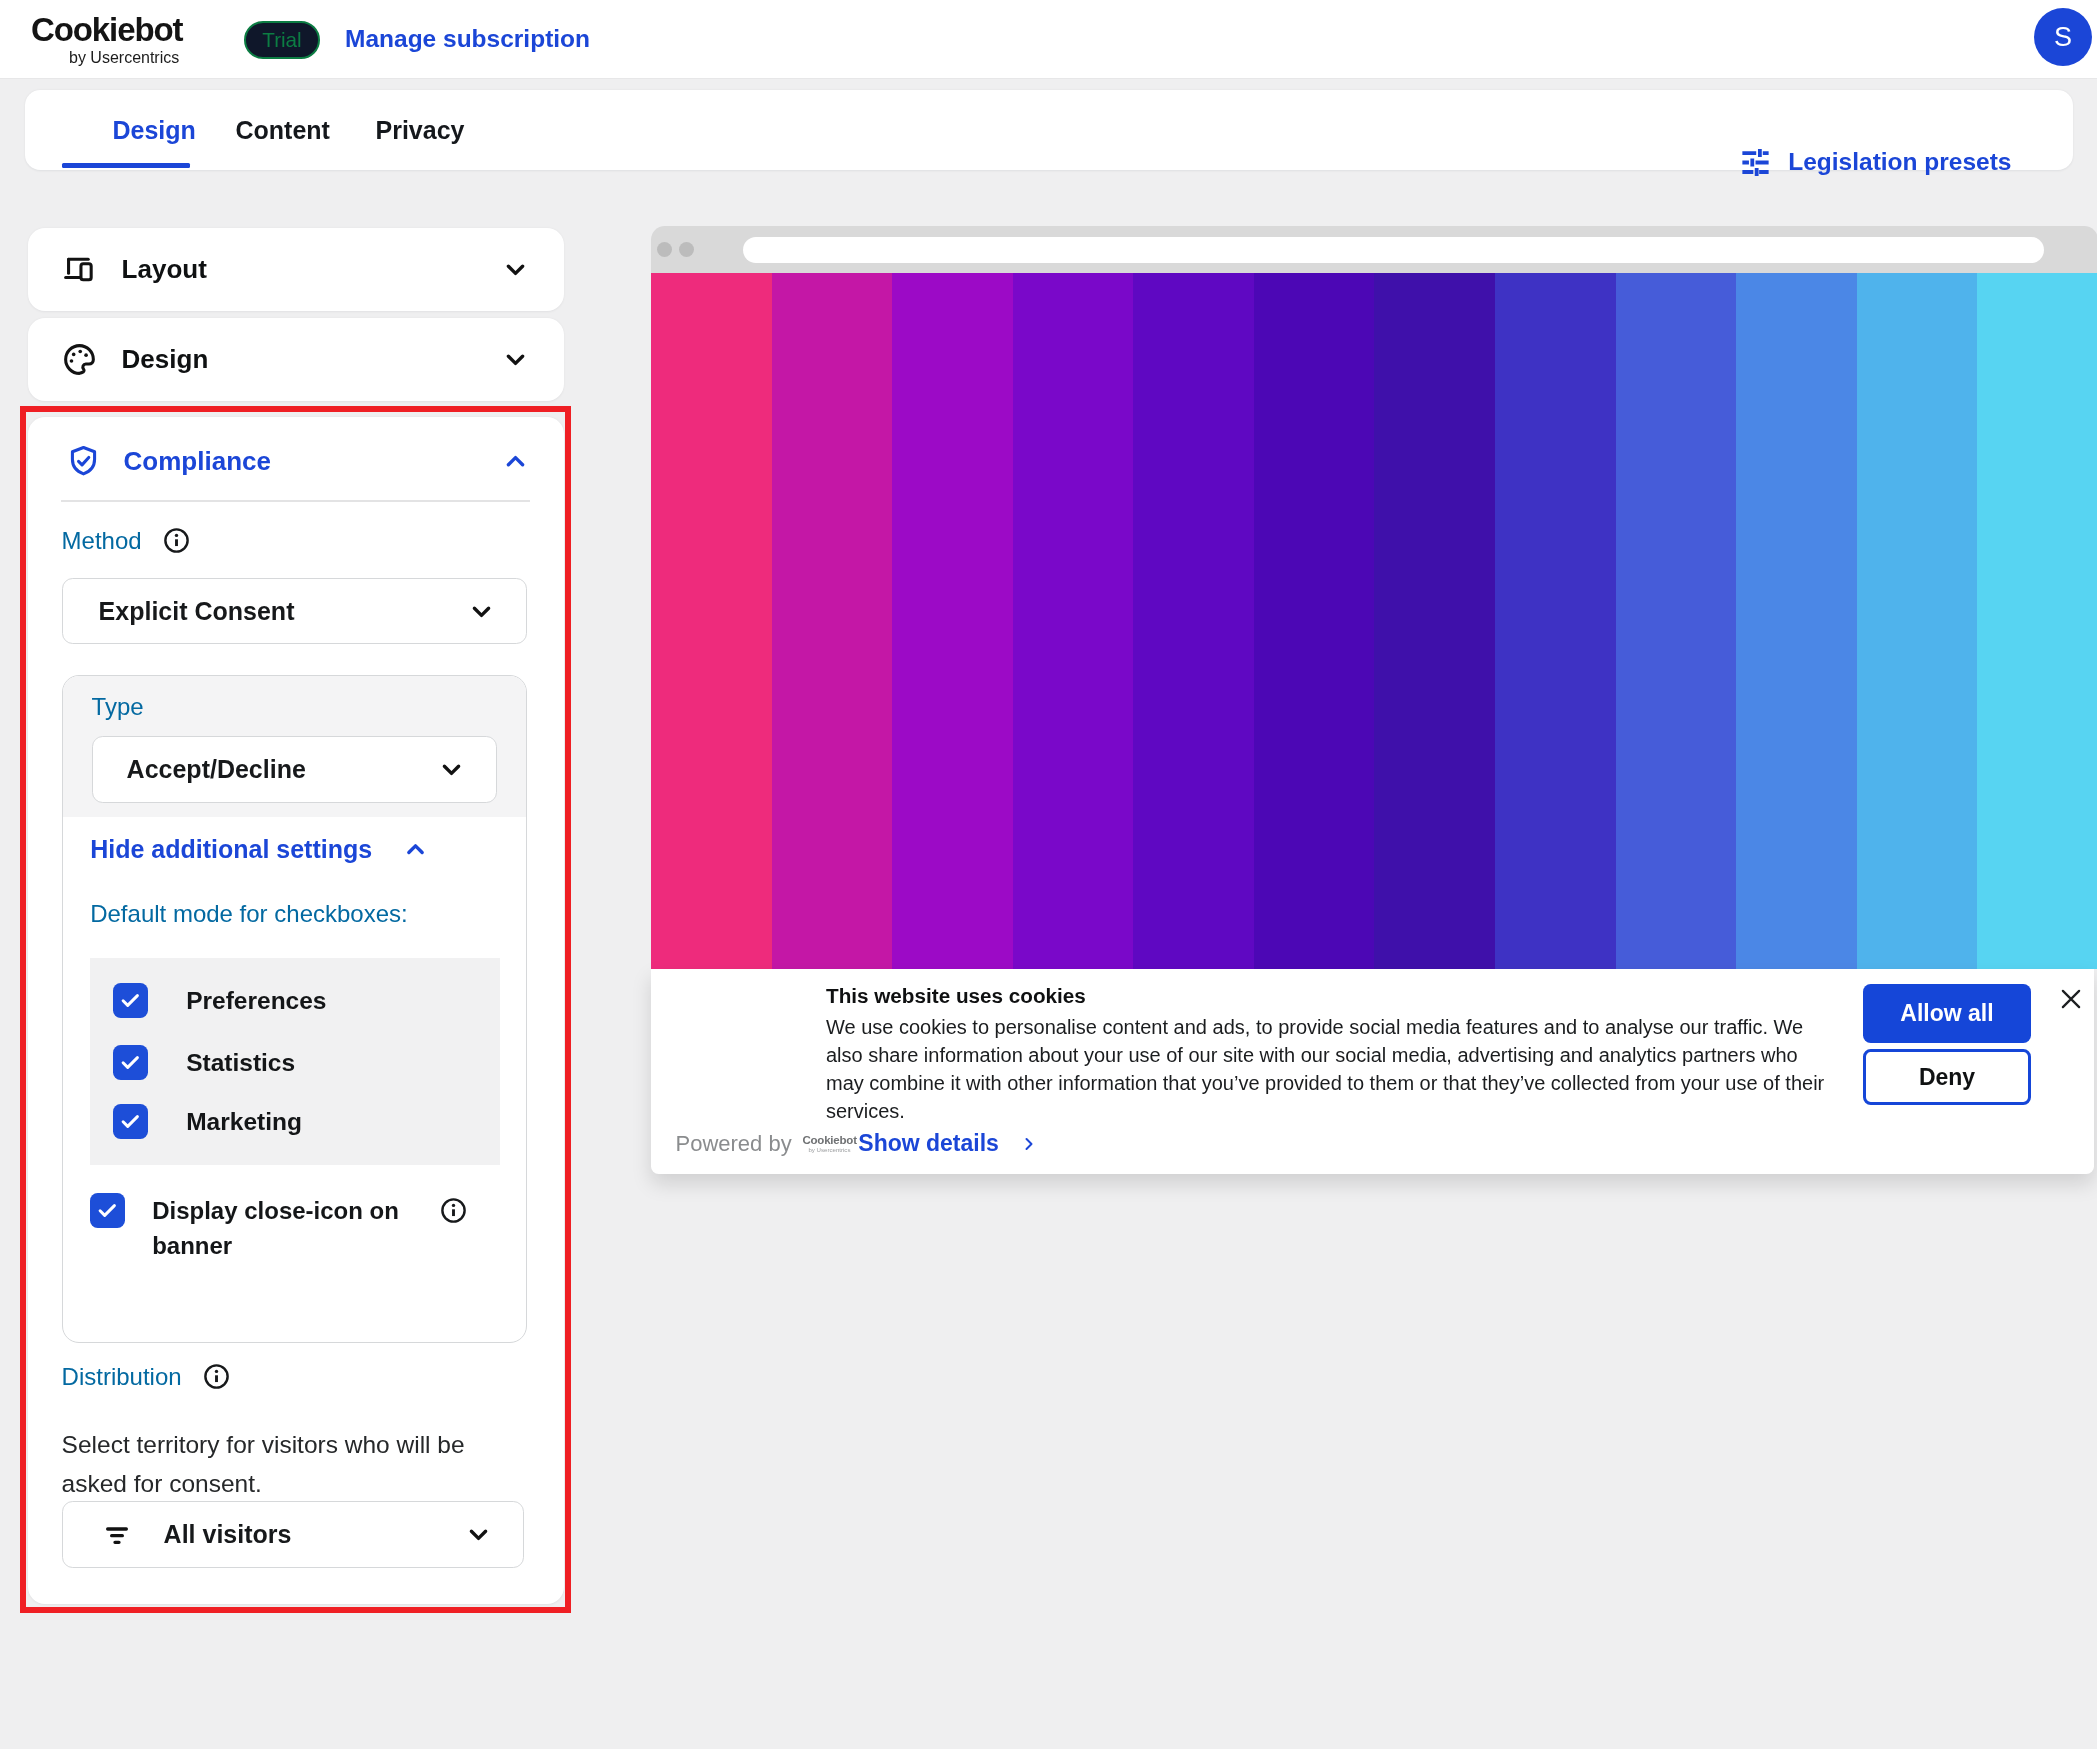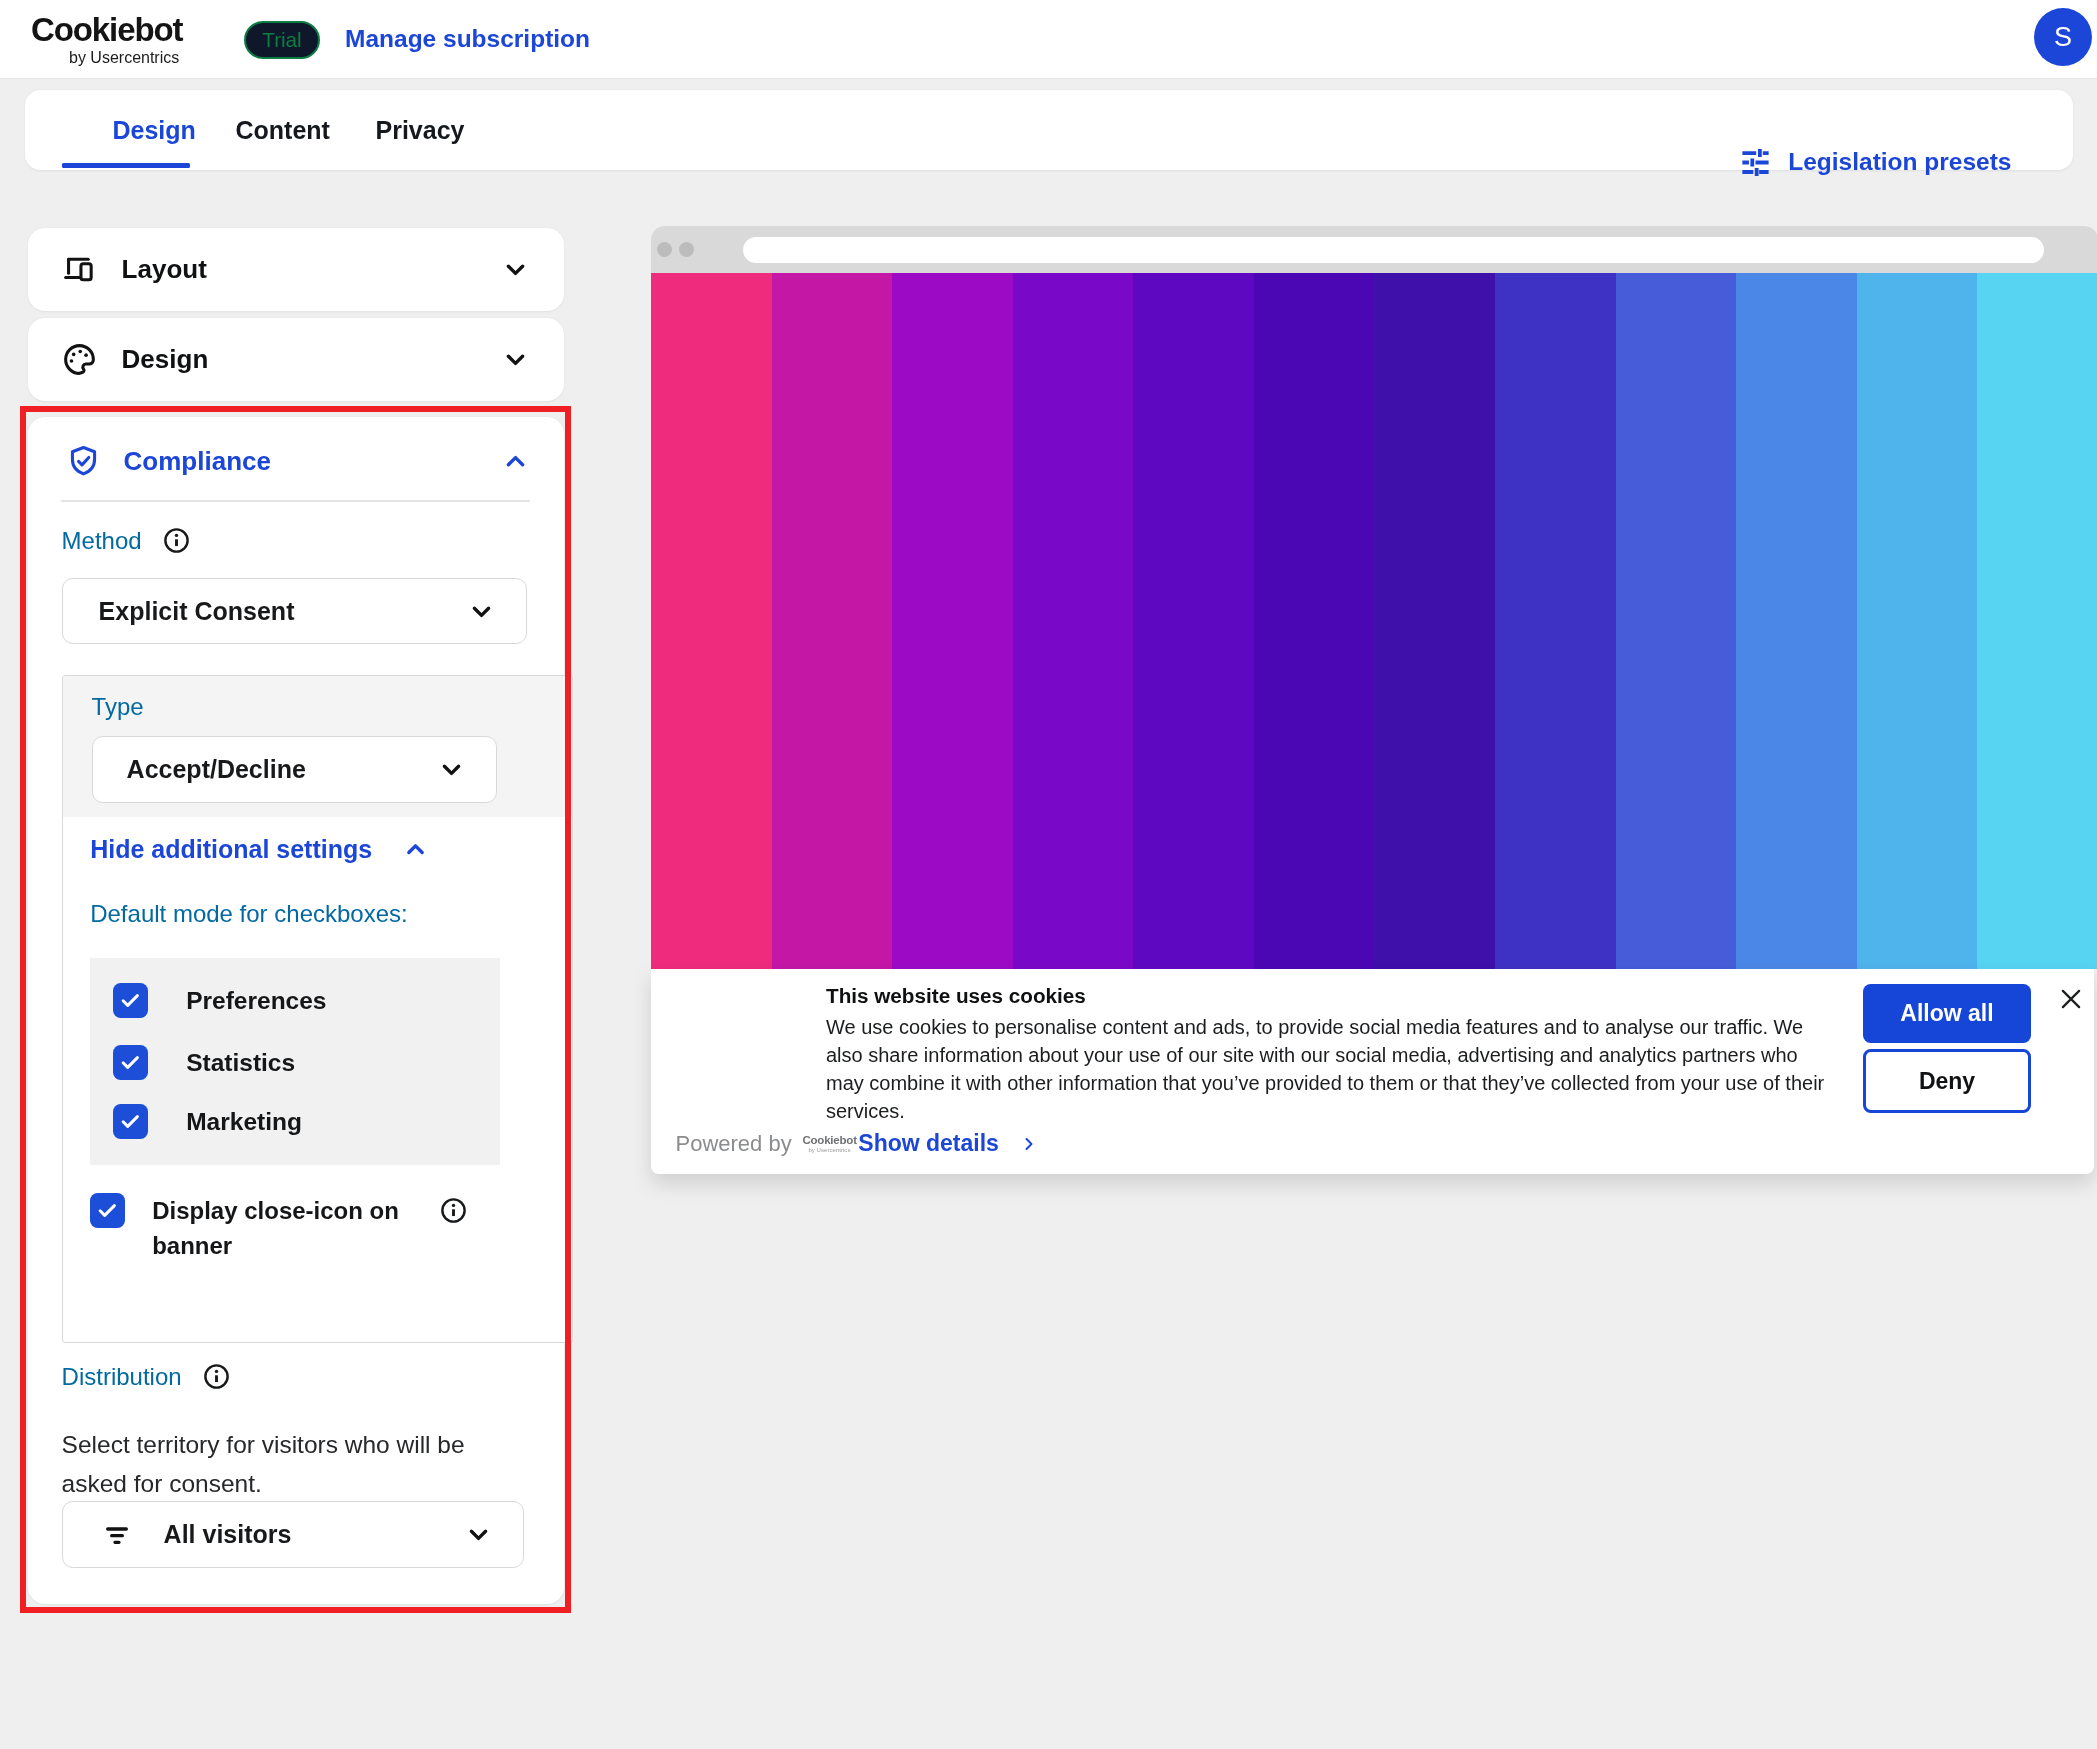--- a/index.html
+++ b/index.html
@@ -41,21 +41,21 @@
   .acc-chev{position:absolute;left:472px;width:31px;height:31px;}
 
   .label-row{position:absolute;display:flex;align-items:center;gap:20px;font-size:24px;font-weight:400;color:#0369a1;}
   .info{width:29px;height:29px;flex:0 0 auto;}
 
   .select{position:absolute;background:#fff;border:1.5px solid var(--border);border-radius:10.7px;
           display:flex;align-items:center;cursor:pointer;}
   .select .sel-text{font-size:25px;font-weight:600;color:#17191b;}
   .select .sel-chev{position:absolute;right:29px;width:31px;height:31px;}
 
-  .typebox{left:34px;top:258px;width:511px;height:668px;border:1.5px solid var(--border);border-radius:3px;background:#fff;overflow:hidden;}
+  .typebox{left:34px;top:258px;width:465px;height:668px;border:1.5px solid var(--border);border-radius:17px;background:#fff;overflow:hidden;}
   .typebox-gray{position:absolute;left:0;top:0;width:100%;height:141px;background:#f4f4f5;}
 
   .hide-link{position:absolute;left:27.6px;top:159px;display:flex;align-items:center;gap:29px;
              color:var(--accent);font-size:25px;font-weight:700;cursor:pointer;}
   .hide-link svg{width:29px;height:29px;}
 
   .cb-panel{position:absolute;left:27.6px;top:282px;width:410px;height:207px;background:#f1f1f2;padding-left:43px;}
   .cb-row{position:absolute;left:23px;display:flex;align-items:center;gap:38px;cursor:pointer;}
   .cb{width:35px;height:35px;border-radius:7.7px;background:#1d4ed8;display:flex;align-items:center;justify-content:center;flex:0 0 auto;}
   .cb svg{width:24.5px;height:24.5px;}
@@ -74,21 +74,21 @@
   .addressbar{position:absolute;left:92px;top:10.7px;width:1301px;height:26px;background:#fff;border-radius:13px;}
   .gradient{left:651px;top:273px;width:1447px;height:696px;}
 
   .cbanner{left:651px;top:969px;width:1443px;height:205px;background:#fff;border-radius:0 0 7.7px 7.7px;
            box-shadow:0 9.2px 20px rgba(0,0,0,.13);z-index:3;}
   .cb-title{position:absolute;left:175px;top:15.3px;font-size:20.7px;font-weight:700;color:#0f1011;}
   .cb-body{position:absolute;left:175px;top:44px;font-size:20px;color:#1b1d1f;}
   .cb-body div{white-space:nowrap;line-height:28px;}
   .btn-allow{position:absolute;left:1212px;top:14.5px;width:168px;height:59px;background:var(--banner-blue);
              border-radius:7.7px;display:flex;align-items:center;justify-content:center;color:#fff;font-size:23px;font-weight:700;cursor:pointer;}
-  .btn-deny{position:absolute;left:1212px;top:80px;width:168px;height:64px;background:#fff;border:3.1px solid var(--banner-blue);
+  .btn-deny{position:absolute;left:1212px;top:80px;width:168px;height:56px;background:#fff;border:3.1px solid var(--banner-blue);
             border-radius:7.7px;display:flex;align-items:center;justify-content:center;color:#101213;font-size:23px;font-weight:700;cursor:pointer;}
   .banner-x{position:absolute;left:1407px;top:17px;width:26px;height:26px;cursor:pointer;}
   .powered{position:absolute;left:24.5px;top:161px;display:flex;align-items:center;}
   .powered-by{font-size:22px;color:#8a8c8e;}
   .mini-logo{margin-left:10.7px;text-align:left;}
   .mini-logo .t{font-size:11.5px;font-weight:800;color:#6f7173;letter-spacing:-0.2px;}
   .mini-logo .s{font-size:6.1px;color:#9a9c9e;margin-left:6.1px;}
   .show-details{margin-left:1.5px;font-size:23px;font-weight:700;color:var(--accent);cursor:pointer;}
   .sd-arrow{margin-left:20px;width:20px;height:20px;}
 </style>

